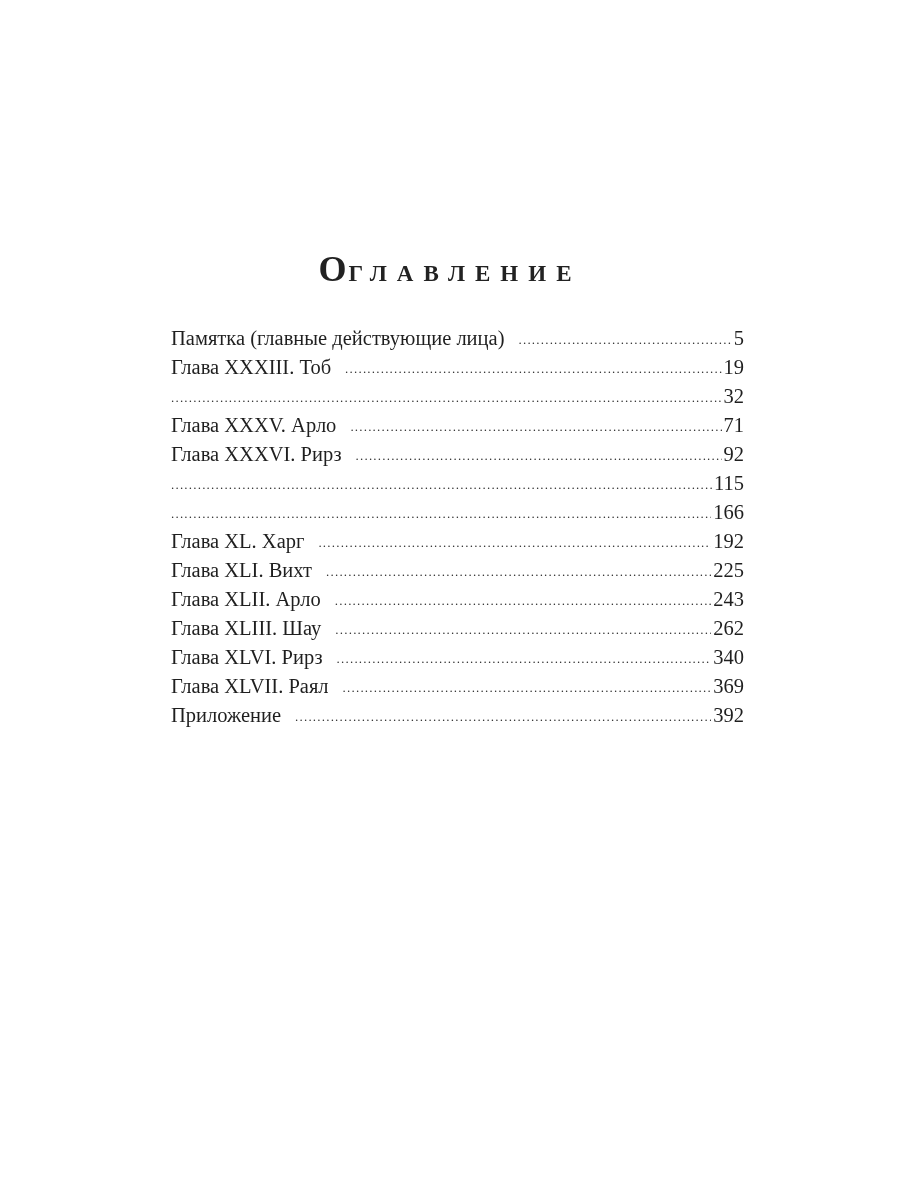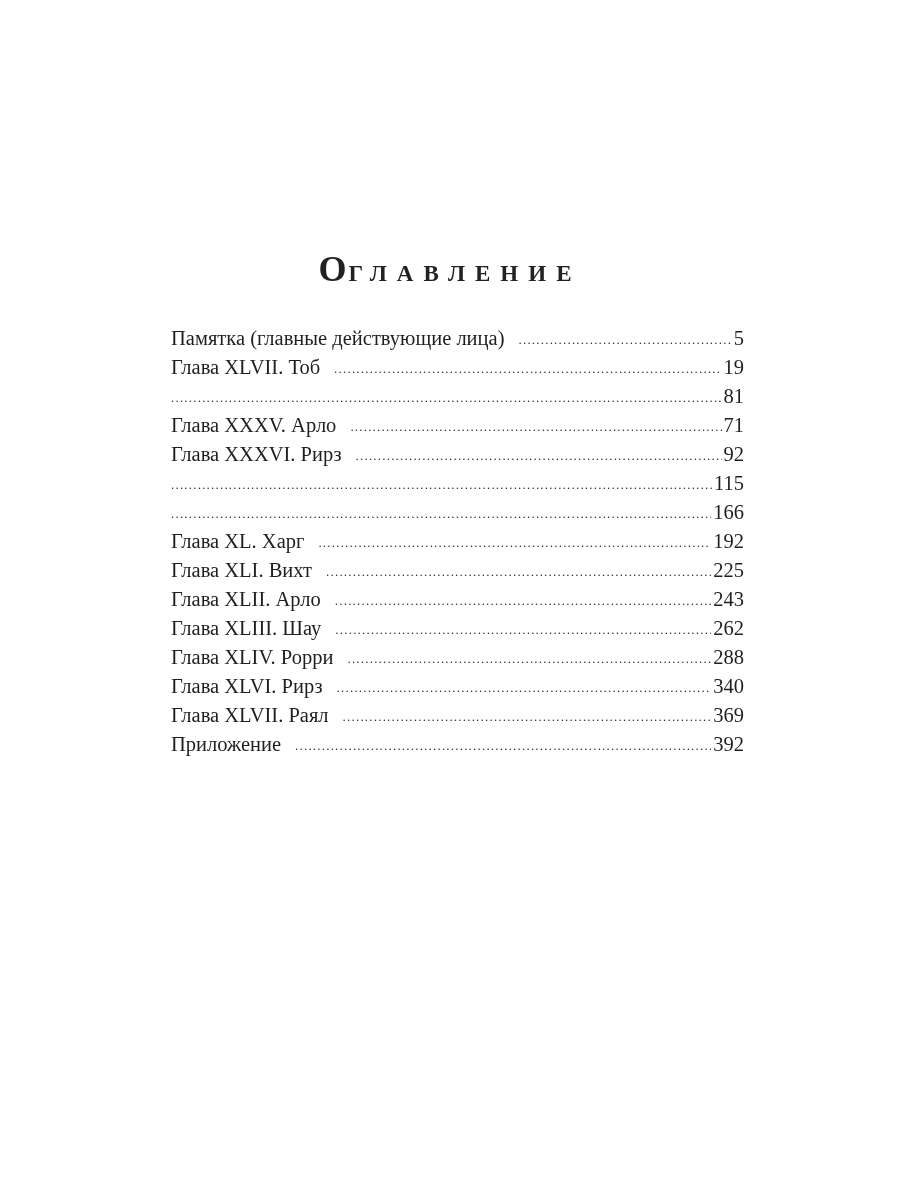--- a/index.html
+++ b/index.html
@@ -44,27 +44,27 @@
   <span class="first">О</span><span class="rest">главление</span>
 </div>
 
 <div class="toc">
   <div class="row">
       <span class="label">Памятка (главные действующие лица)</span>
       <span class="dots"></span>
       <span class="page">5</span>
     </div>
   <div class="row">
-      <span class="label">Глава XLVII. Тоб</span>
+      <span class="label">Глава XXXIII. Тоб</span>
       <span class="dots"></span>
       <span class="page">19</span>
     </div>
   <div class="row">
       <span class="dots"></span>
-      <span class="page">81</span>
+      <span class="page">32</span>
     </div>
   <div class="row">
       <span class="label">Глава XXXV. Арло</span>
       <span class="dots"></span>
       <span class="page">71</span>
     </div>
   <div class="row">
       <span class="label">Глава XXXVI. Рирз</span>
       <span class="dots"></span>
       <span class="page">92</span>
@@ -91,25 +91,20 @@
       <span class="label">Глава XLII. Арло</span>
       <span class="dots"></span>
       <span class="page">243</span>
     </div>
   <div class="row">
       <span class="label">Глава XLIII. Шау</span>
       <span class="dots"></span>
       <span class="page">262</span>
     </div>
   <div class="row">
-      <span class="label">Глава XLIV. Рорри</span>
-      <span class="dots"></span>
-      <span class="page">288</span>
-    </div>
-  <div class="row">
       <span class="label">Глава XLVI. Рирз</span>
       <span class="dots"></span>
       <span class="page">340</span>
     </div>
   <div class="row">
       <span class="label">Глава XLVII. Раял</span>
       <span class="dots"></span>
       <span class="page">369</span>
     </div>
   <div class="row">

